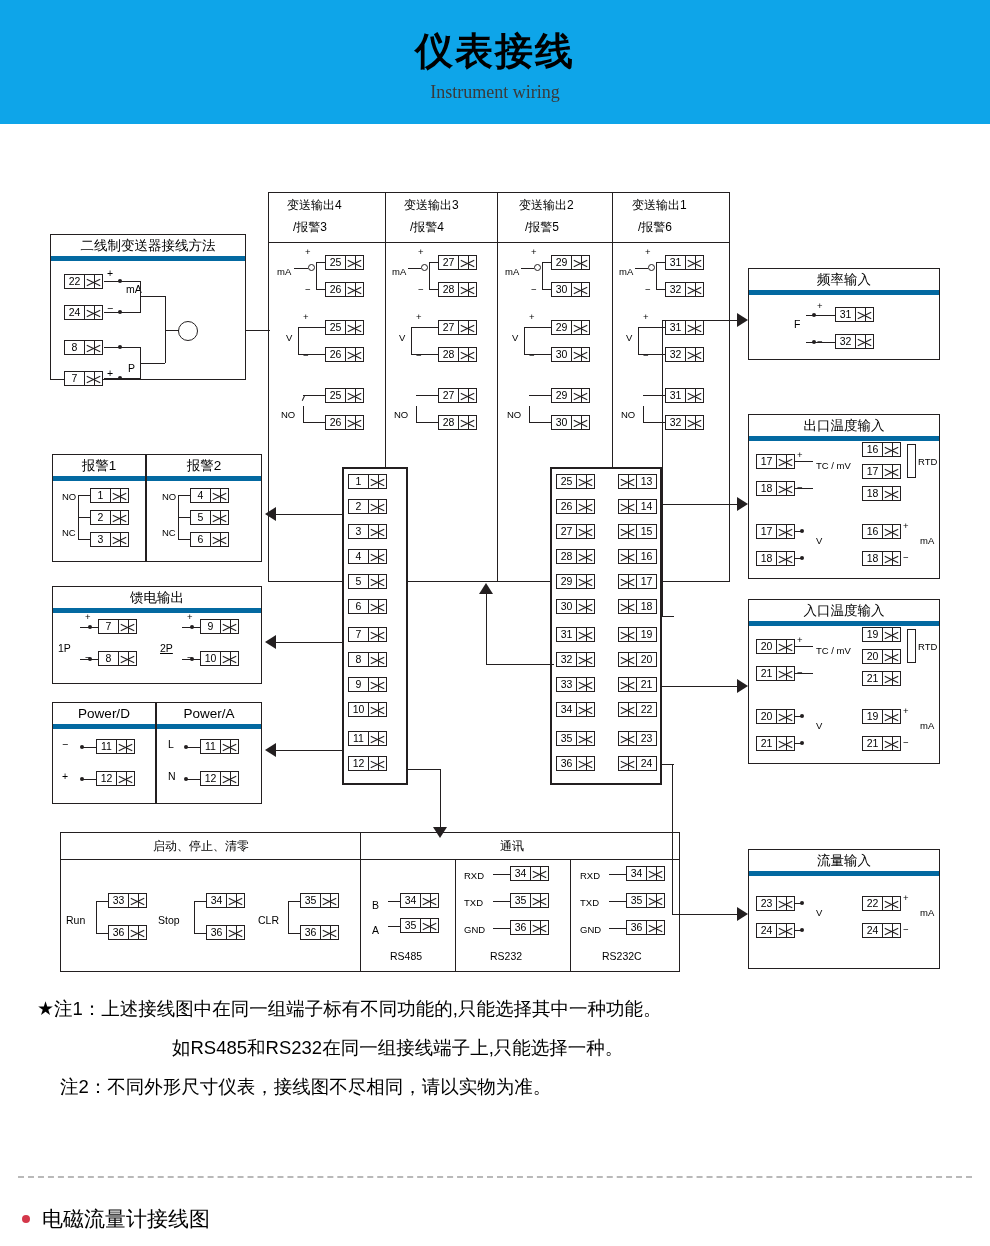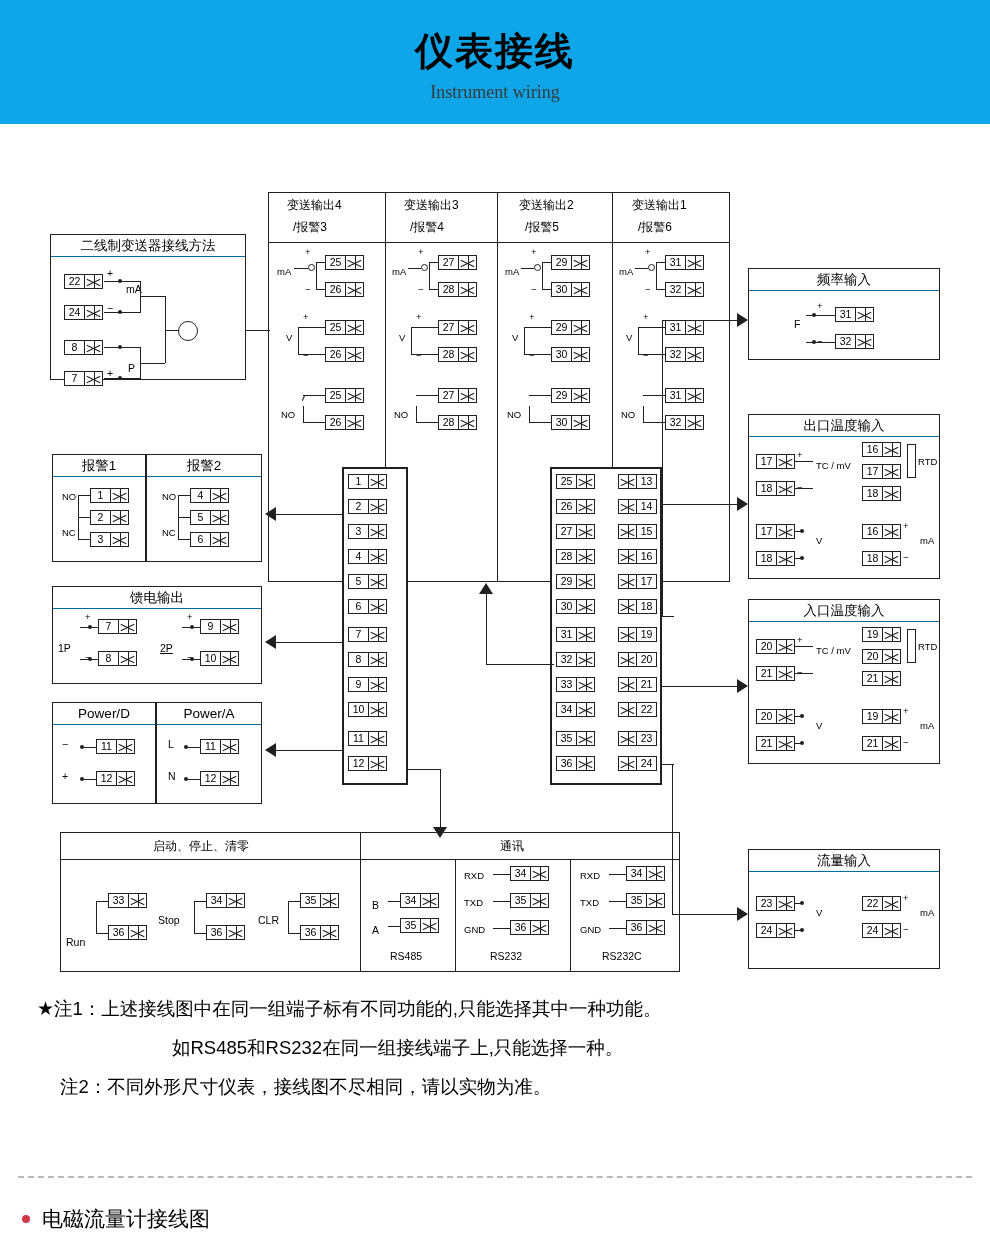--- a/index.html
+++ b/index.html
@@ -31,21 +31,21 @@
   }
   
   .canvas { position:absolute; left:0; top:124px; width:990px; height:870px; }
   .box {
     position:absolute;
     border:1px solid #231f20;
     background:#fff;
   }
   .ttl {
     font-size:13.5px; text-align:center; padding:2px 0 1px;
-    border-bottom:1px solid #0369a1;
+    border-bottom:5px solid #0369a1;
     line-height:1.3;
   }
   .lbl { position:absolute; font-size:12px; white-space:nowrap; }
   .lbl.sm { font-size:10.5px; }
   .lbl.xs { font-size:9.5px; }
   
   .term { position:absolute; display:flex; align-items:center; }
   .term .num {
     width:20px; height:15px; border:1px solid #231f20; border-right:none;
     font-size:10.5px; text-align:center; line-height:13px; background:#fff;
@@ -748,21 +748,21 @@
   <div class="hl" style="left:186px;top:655px;width:14px;"></div>
 
   <div class="box" style="left:60px;top:708px;width:620px;height:140px;"></div>
   <div class="vl" style="left:360px;top:708px;height:140px;"></div>
   <div class="hl" style="left:60px;top:735px;width:620px;"></div>
   <div class="vl" style="left:455px;top:735px;height:113px;"></div>
   <div class="vl" style="left:570px;top:735px;height:113px;"></div>
   <div class="lbl" style="left:153px;top:714px;">启动、停止、清零</div>
   <div class="lbl" style="left:500px;top:714px;">通讯</div>
 
-  <div class="lbl sm" style="left:66px;top:790px;margin-top:22px;">Run</div>
+  <div class="lbl sm" style="left:66px;top:790px;">Run</div>
   <div class="term" style="left:108px;top:769px;">
     <div class="num">33</div>
     <div class="scr">
         <div class="mid"></div>
       </div>
     </div>
   <div class="term" style="left:108px;top:801px;">
     <div class="num">36</div>
     <div class="scr">
         <div class="mid"></div>

